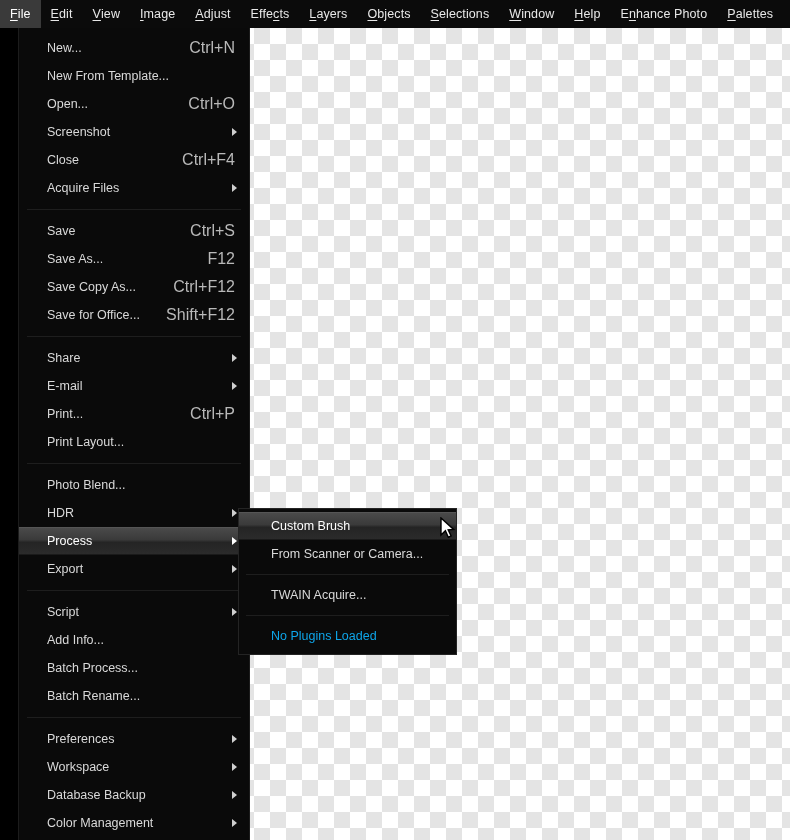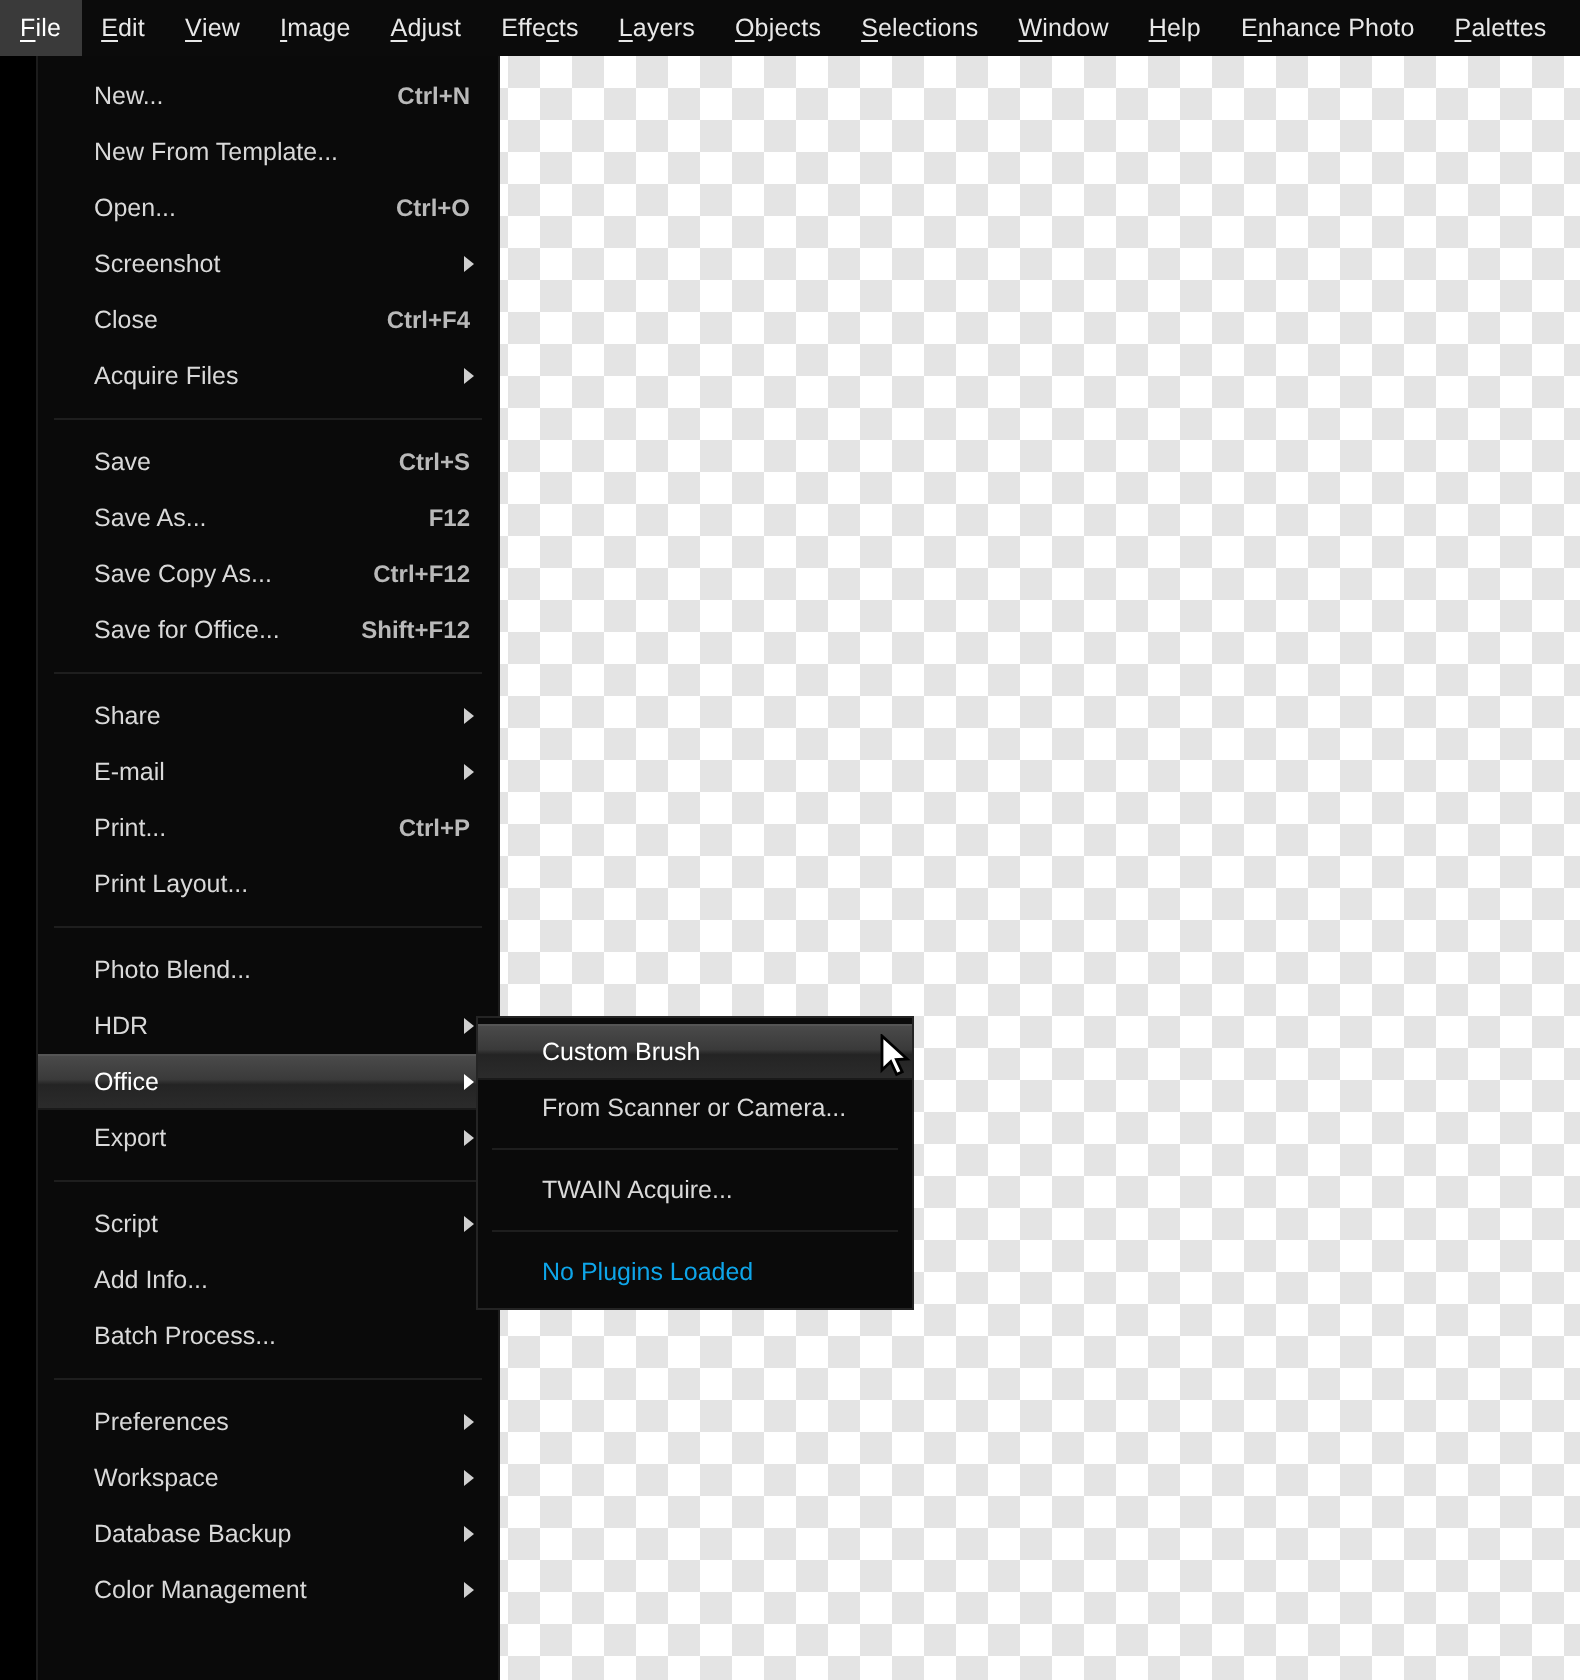--- a/index.html
+++ b/index.html
@@ -99,23 +99,22 @@
     color: #d9d9d9;
     box-sizing: border-box;
     cursor: default;
     user-select: none;
     white-space: nowrap;
   }
   .mi .label { flex: 0 0 auto; }
   .mi .spacer { flex: 1 1 auto; }
   .mi .accel {
     color: #b9b9b9;
-    font-size: 12px;
+    font-size: 16px;
     padding-right: 2px;
-    font-weight: bold;
   }
   .mi .arrow {
     width: 0; height: 0;
     border-top: 4px solid transparent;
     border-bottom: 4px solid transparent;
     border-left: 5px solid #cfcfcf;
     margin-left: 6px;
   }
   .mi.disabled { color: #0ea5e9; }
   .mi.highlight {
@@ -264,41 +263,45 @@
       <div class="mi">
         <span class="label">Photo Blend...</span>
         <span class="spacer"></span>
       </div>
       <div class="mi">
         <span class="label">HDR</span>
         <span class="spacer"></span>
         <span class="arrow"></span>
       </div>
       <div class="mi highlight">
-        <span class="label">Office</span>
+        <span class="label">Process</span>
         <span class="spacer"></span>
         <span class="arrow"></span>
       </div>
       <div class="mi">
         <span class="label">Export</span>
         <span class="spacer"></span>
         <span class="arrow"></span>
       </div>
       <div class="sep"></div>
       <div class="mi">
         <span class="label">Script</span>
         <span class="spacer"></span>
         <span class="arrow"></span>
       </div>
       <div class="mi">
         <span class="label">Add Info...</span>
         <span class="spacer"></span>
       </div>
       <div class="mi">
         <span class="label">Batch Process...</span>
+        <span class="spacer"></span>
+      </div>
+      <div class="mi">
+        <span class="label">Batch Rename...</span>
         <span class="spacer"></span>
       </div>
       <div class="sep"></div>
       <div class="mi">
         <span class="label">Preferences</span>
         <span class="spacer"></span>
         <span class="arrow"></span>
       </div>
       <div class="mi">
         <span class="label">Workspace</span>

